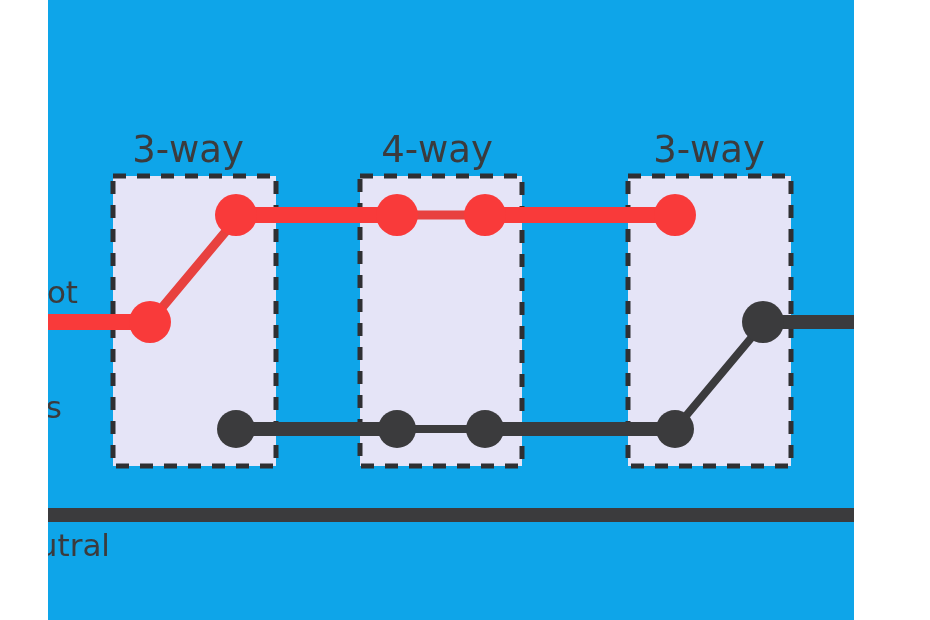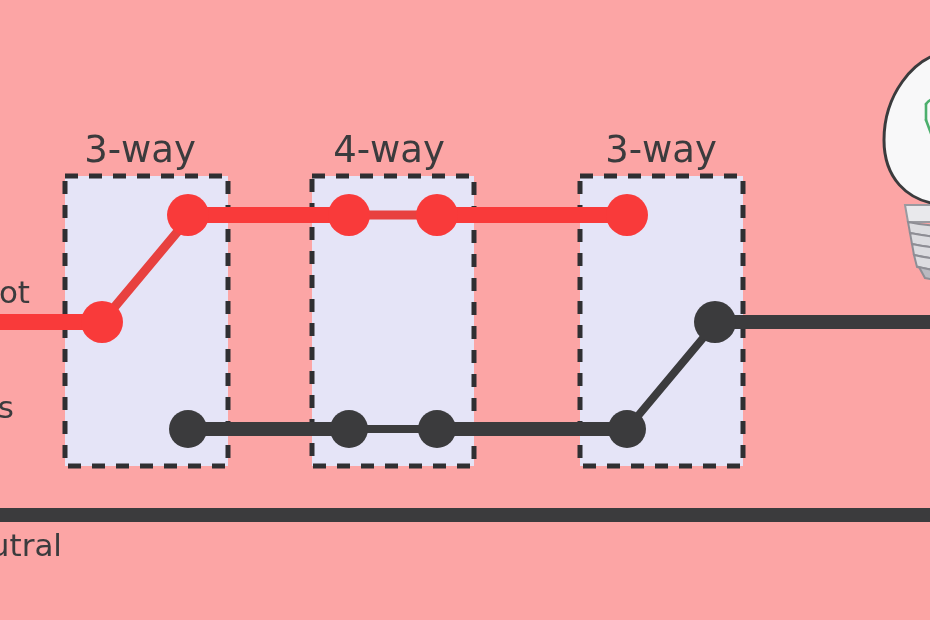--- a/index.html
+++ b/index.html
@@ -5,24 +5,25 @@
   html, body {
     margin: 0;
     padding: 0;
     background: #ffffff;
   }
   body {
     font-family: "DejaVu Sans", sans-serif;
   }
   #diagram-root {
     position: relative;
-    width: 930px;
+    width: 806px;
     height: 620px;
-    background: #fca5a5;
+    background: #0ea5e9;
     overflow: hidden;
+    margin-left: 48px;
   }
   #diagram-svg {
     position: absolute;
     top: 0;
     left: 0;
     width: 930px;
     height: 620px;
     display: block;
   }
   .switch-title {

